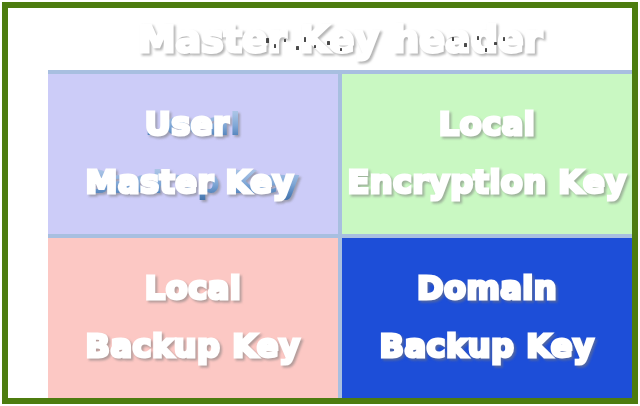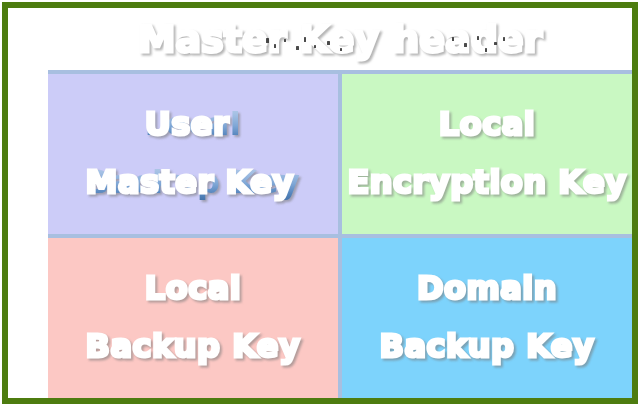--- a/index.html
+++ b/index.html
@@ -66,21 +66,21 @@
     flex-direction: column;
     align-items: center;
     justify-content: center;
     position: relative;
     overflow: hidden;
   }
 
   .cell-user-master   { background: #ccccf8; }
   .cell-local-enc     { background: #c9f8c2; }
   .cell-local-backup  { background: #fcc8c4; }
-  .cell-domain-backup { background: #7dd3fc; }
+  .cell-domain-backup { background: #1d4ed8; }
 
   
   .wa {
     position: relative;
     display: block;
     font-family: "DejaVu Sans", sans-serif;
     font-weight: bold;
     letter-spacing: 0.5px;
     white-space: nowrap;
     line-height: 1.18;

